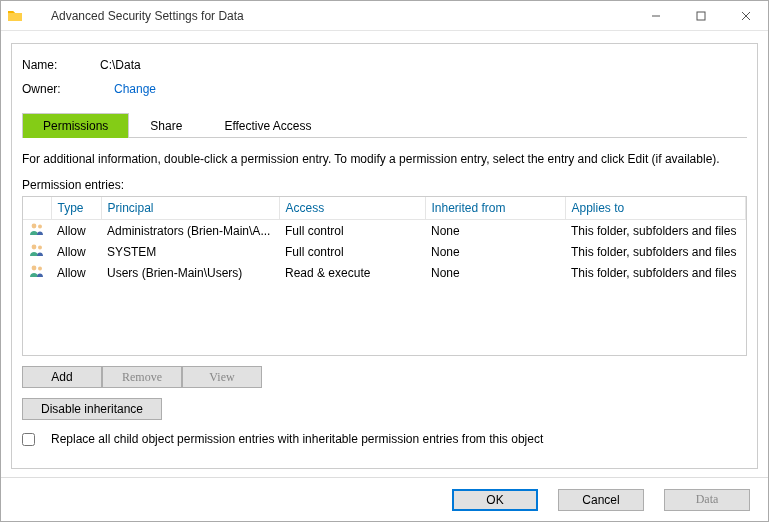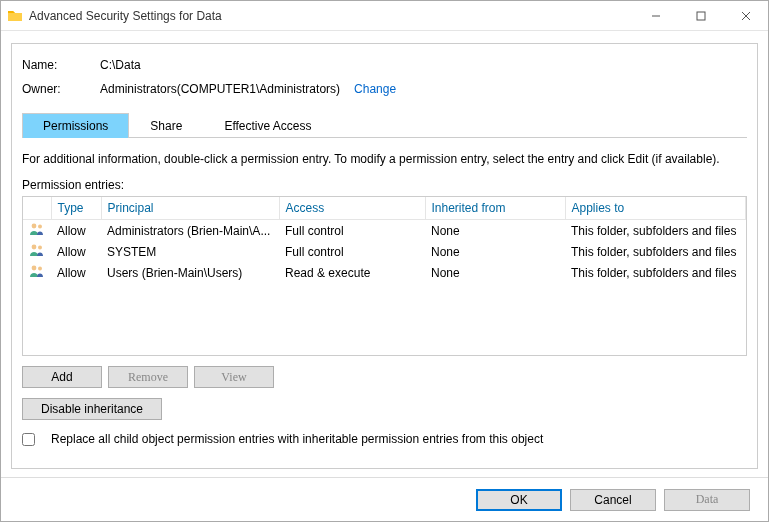--- a/index.html
+++ b/index.html
@@ -1,50 +1,50 @@
 <!DOCTYPE html>
 <html><head>
 <meta charset="utf-8">
 <style>
   * { box-sizing: border-box; font-family: "Segoe UI", Tahoma, sans-serif; font-size: 12px; }
   body { margin: 0; background: #fff; }
   .window { width: 769px; height: 522px; border: 1px solid #aaa; background: #fff; display: flex; flex-direction: column; position: relative; }
-  .titlebar { height: 30px; display: flex; align-items: center; padding-left: 6px; border-bottom: 1px solid #e5e5e5; }
+  .titlebar { height: 30px; display: flex; align-items: center; padding-left: 6px; border-bottom: 1px solid #e5e5e5; gap: 22px; }
   .titlebar .folder-icon { width: 16px; height: 16px; margin-right: 6px; }
   .titlebar .title { flex: 1; color: #333; }
   .win-controls { display: flex; height: 100%; }
   .win-btn { width: 45px; height: 100%; display: flex; align-items: center; justify-content: center; color: #555; }
   .content { flex: 1; padding: 12px 10px 8px 10px; display: flex; flex-direction: column; }
   .inner { border: 1px solid #ccc; flex: 1; padding: 14px 10px 10px 10px; display: flex; flex-direction: column; }
   .kv-row { display: flex; margin-bottom: 10px; align-items: center; }
   .kv-label { width: 78px; color: #000; }
   .kv-val { color: #000; }
   .link { color: #0066cc; margin-left: 14px; cursor: pointer; }
   .tabs { display: flex; border-bottom: 1px solid #ccc; margin-top: 6px; }
   .tab { padding: 5px 20px; border: 1px solid transparent; border-bottom: none; position: relative; top: 1px; cursor: pointer; color: #000; }
-  .tab.active { border-color: #ccc; background: #7dd3fc; }
+  .tab.active { border-color: #ccc; background: #84cc16; }
   .info-text { margin-top: 14px; color: #000; }
   .entries-label { margin-top: 12px; color: #000; }
   .table-wrap { border: 1px solid #ccc; margin-top: 4px; height: 160px; overflow: hidden; }
   table { width: 100%; border-collapse: collapse; }
   thead th { text-align: left; font-weight: normal; padding: 4px 6px; border-right: 1px solid #e5e5e5; border-bottom: 1px solid #e5e5e5; background: #fff; color: #0369a1; }
   tbody td { padding: 2px 6px; color: #000; white-space: nowrap; overflow: hidden; text-overflow: ellipsis; }
   .col-icon { width: 24px; }
   .col-type { width: 50px; }
   .col-principal { width: 178px; }
   .col-access { width: 146px; }
   .col-inherited { width: 140px; }
   .people-icon { width: 16px; height: 14px; display: inline-block; }
-  .btn-row { display: flex; gap: 6px; margin-top: 10px; }
+  .btn-row { display: flex; margin-top: 10px; }
   .btn { min-width: 80px; height: 22px; border: 1px solid #adadad; background: #e1e1e1; display: inline-flex; align-items: center; justify-content: center; cursor: pointer; color: #000; padding: 0 8px; }
   .btn.disabled { color: #888; cursor: default; font-family: Liberation Serif, serif; }
   .disable-row { margin-top: 10px; }
   .check-row { margin-top: 12px; display: flex; align-items: center; gap: 16px; }
   .check-row input { width: 13px; height: 13px; margin:0; }
-  .footer { height: 44px; display: flex; align-items: center; justify-content: flex-end; gap: 8px; padding-right: 18px; border-top: 1px solid #ddd; }
+  .footer { height: 44px; display: flex; align-items: center; justify-content: flex-end; gap: 20px; padding-right: 18px; border-top: 1px solid #ddd; }
   .footer .btn { min-width: 86px; height: 22px; }
   .footer .btn.primary { background: #e1e1e1; border: 1px solid #0078d7; outline: 1px solid #0078d7; outline-offset: -2px; }
 </style>
 </head>
 <body>
 
 <div class="window">
   <div class="titlebar">
     <span class="folder-icon">
       <svg viewBox="0 0 16 16">
@@ -75,21 +75,20 @@
 
   <div class="content">
     <div class="inner">
 
       <div class="kv-row">
         <span class="kv-label">Name:</span>
         <span class="kv-val">C:\Data</span>
       </div>
       <div class="kv-row">
         <span class="kv-label">Owner:</span>
-        <span class="kv-val">Administrators(COMPUTER1\Administrators)</span>
         <span class="link">Change</span>
       </div>
 
       <div class="tabs">
         <div class="tab active">Permissions</div>
         <div class="tab">Share</div>
         <div class="tab">Effective Access</div>
       </div>
 
       <div class="info-text">For additional information, double-click a permission entry. To modify a permission entry, select the entry and click Edit (if available).</div>

